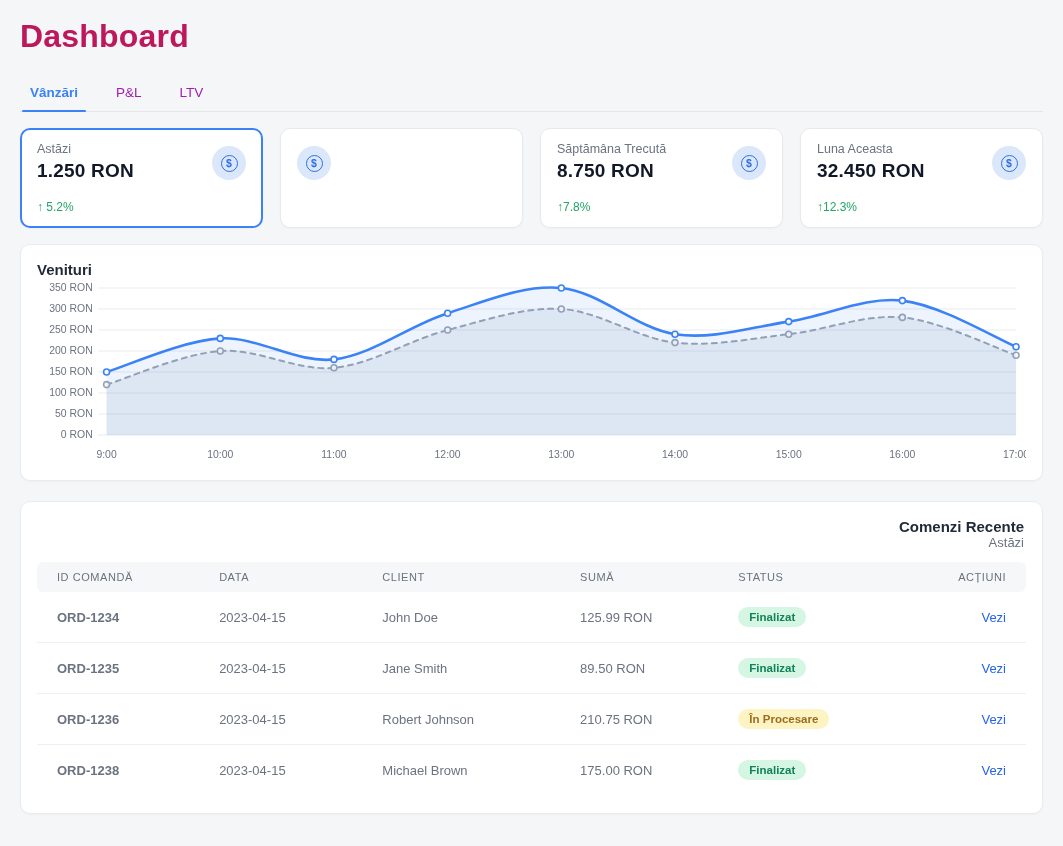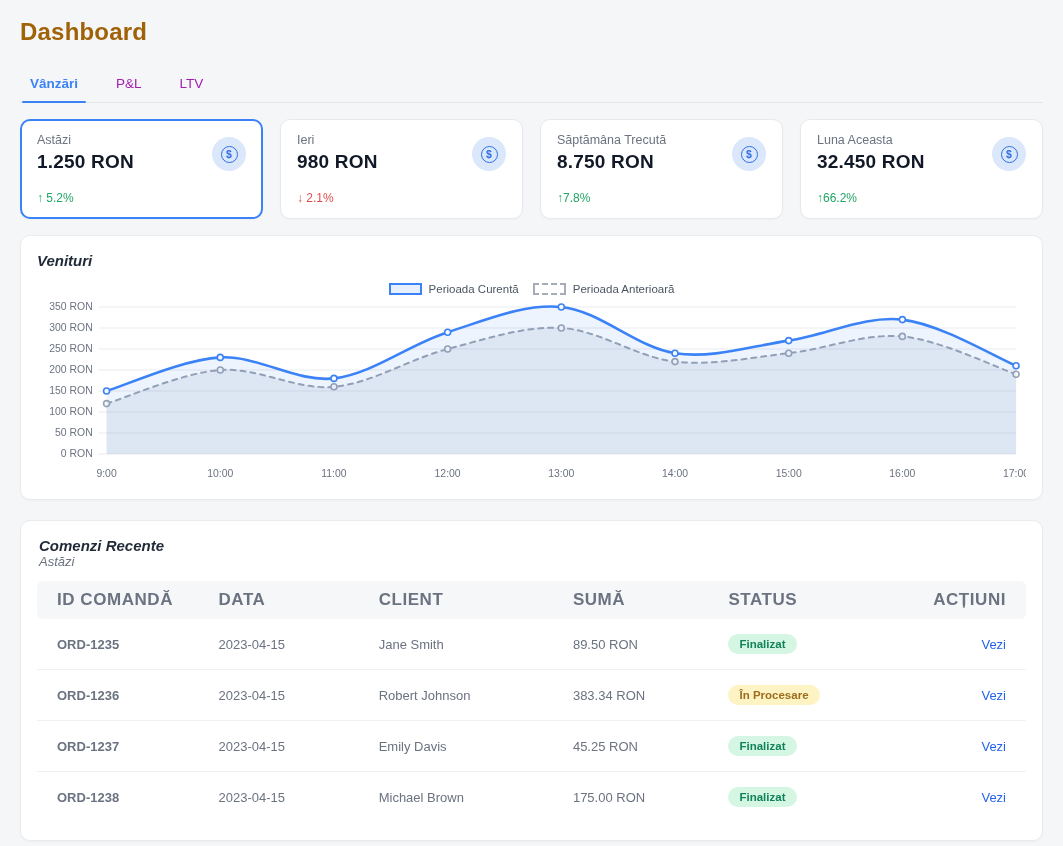--- a/index.html
+++ b/index.html
@@ -3,21 +3,21 @@
 <meta charset="utf-8">
 <style>
   * { margin:0; padding:0; box-sizing:border-box; }
   html,body { width:1063px; height:846px; }
   body {
     font-family:"Liberation Sans","DejaVu Sans",sans-serif;
     background:#f5f6f8; color:#111827; overflow:hidden;
   }
   .page { padding:16px 20px 20px; }
 
-  h1.page-title { font-size:24px; font-weight:700; color:#a16207; margin:2px 0 24px; letter-spacing:.2px; }
+  h1.page-title { font-size:32px; font-weight:700; color:#be185d; margin:2px 0 24px; letter-spacing:.2px; }
 
   
   .tabs { display:flex; gap:34px; border-bottom:1px solid #e4e6ea; padding:0 8px; }
   .tab { font-size:13.5px; color:#a21caf; padding:6px 2px 11px; cursor:pointer; position:relative; }
   .tab.active { color:#3b82f6; font-weight:600;text-align:right; }
   .tab.active::after { content:""; position:absolute; left:-6px; right:-6px; bottom:-1px; height:2px; background:#3b82f6; border-radius:2px; }
 
   
   .cards { display:grid; grid-template-columns:repeat(4,1fr); gap:17px; margin-top:16px; }
   .card {
@@ -30,40 +30,40 @@
   .card-value { font-size:19px; font-weight:700; color:#111827; margin-bottom:18px; letter-spacing:.2px; }
   .card-delta { font-size:12px; font-weight:500; }
   .card-delta.up { color:#22a565; }
   .card-delta.down { color:#e14d4d; }
   .coin { width:34px; height:34px; border-radius:50%; background:#dbe7fb; display:flex; align-items:center; justify-content:center; flex:none; margin-top:4px; }
   .coin-core { width:17px; height:17px; border-radius:50%; border:1.5px solid #2f6fe4; color:#2f6fe4; font-size:10.5px; font-weight:700; display:flex; align-items:center; justify-content:center; }
 
   
   .panel { background:#fff; border:1px solid #e9ebef; border-radius:10px; box-shadow:0 1px 2px rgba(16,24,40,.03); margin-top:16px; }
   .panel-chart { padding:16px 16px 6px; }
-  .panel-head { display:flex; justify-content:space-between; align-items:flex-start;font-style:italic; }
+  .panel-head { display:flex; justify-content:space-between; align-items:flex-end; }
   .panel-title { font-size:15px; font-weight:600; color:#1f2937; }
   .period-label { font-size:13px; color:#6b7280; }
 
   
   .legend { display:flex; justify-content:center; align-items:center; gap:14px; margin:14px 0 2px; }
   .legend-item { display:flex; align-items:center; gap:7px; }
   .legend-label { font-size:11.5px; color:#4b5563; }
   .swatch { width:33px; height:12px; }
   .swatch.solid { border:2px solid #3b82f6; background:#e8effd; }
   .swatch.dashed { border:2px dashed #a6adb8; background:transparent; }
 
   .chart-wrap svg { display:block; width:100%; height:196px; }
 
   
   .panel-table { padding:14px 16px 18px; margin-top:20px; }
   .panel-table .panel-head { padding:2px 2px 12px;flex-direction:column; }
   table.orders { width:100%; border-collapse:collapse; }
   table.orders thead th {
-    background:#f6f7f9; font-size:17px; font-weight:700; color:#6b7280;
+    background:#f6f7f9; font-size:11px; font-weight:400; color:#6b7280;
     text-transform:uppercase; letter-spacing:.55px; text-align:left;
     padding:9px 14px; white-space:nowrap;
   }
   table.orders thead th:first-child { border-radius:6px 0 0 6px; padding-left:20px; }
   table.orders thead th:last-child  { border-radius:0 6px 6px 0; text-align:right; padding-right:20px; }
   table.orders tbody td { font-size:13px; color:#6b7280; padding:15px 14px; border-bottom:1px solid #eef0f2; }
   table.orders tbody tr:last-child td { border-bottom:none; }
   td.c-id { color:#1f2937; font-weight:600; padding-left:20px !important; }
   td.c-action { text-align:right; padding-right:20px !important; }
   a.view-link { color:#2563eb; text-decoration:none; font-weight:500; cursor:pointer; }
@@ -93,64 +93,49 @@
       <div>
         <div class="card-label">Astăzi</div>
         <div class="card-value">1.250 RON</div>
         <div class="card-delta up">↑ 5.2%</div>
       </div>
       <span class="coin">
           <span class="coin-core">$</span>
         </span>
     </div>
     <div class="card">
-      <div>
-        <div class="card-label">Ieri</div>
-        <div class="card-value">980 RON</div>
-        <div class="card-delta down">↓ 2.1%</div>
-      </div>
       <span class="coin">
           <span class="coin-core">$</span>
         </span>
     </div>
     <div class="card">
       <div>
         <div class="card-label">Săptămâna Trecută</div>
         <div class="card-value">8.750 RON</div>
         <div class="card-delta up">↑7.8%</div>
       </div>
       <span class="coin">
           <span class="coin-core">$</span>
         </span>
     </div>
     <div class="card">
       <div>
         <div class="card-label">Luna Aceasta</div>
         <div class="card-value">32.450 RON</div>
-        <div class="card-delta up">↑66.2%</div>
+        <div class="card-delta up">↑12.3%</div>
       </div>
       <span class="coin">
           <span class="coin-core">$</span>
         </span>
     </div>
   </div>
 
   <div class="panel panel-chart">
     <div class="panel-head">
       <div class="panel-title">Venituri</div>
-    </div>
-    <div class="legend">
-      <div class="legend-item">
-        <span class="swatch solid"></span>
-        <span class="legend-label">Perioada Curentă</span>
-      </div>
-      <div class="legend-item">
-        <span class="swatch dashed"></span>
-        <span class="legend-label">Perioada Anterioară</span>
-      </div>
     </div>
     <div class="chart-wrap">
       <svg viewBox="0 0 995 196" preserveAspectRatio="none">
           <line x1="62" y1="157" x2="985" y2="157" stroke="#e9ebef" stroke-width="1"></line>
           <text x="56" y="160.5" text-anchor="end" font-size="10.5" fill="#6b7280" font-family="Liberation Sans, sans-serif">0 RON</text>
           <line x1="62" y1="136" x2="985" y2="136" stroke="#e9ebef" stroke-width="1"></line>
           <text x="56" y="139.5" text-anchor="end" font-size="10.5" fill="#6b7280" font-family="Liberation Sans, sans-serif">50 RON</text>
           <line x1="62" y1="115" x2="985" y2="115" stroke="#e9ebef" stroke-width="1"></line>
           <text x="56" y="118.5" text-anchor="end" font-size="10.5" fill="#6b7280" font-family="Liberation Sans, sans-serif">100 RON</text>
           <line x1="62" y1="94" x2="985" y2="94" stroke="#e9ebef" stroke-width="1"></line>
@@ -216,47 +201,47 @@
         <tr>
           <th>ID Comandă</th>
           <th>Data</th>
           <th>Client</th>
           <th>Sumă</th>
           <th>Status</th>
           <th>Acțiuni</th>
         </tr>
       </thead>
       <tbody id="orders-tbody">
+  <tr>
+    <td class="c-id">ORD-1234</td>
+    <td class="c-date">2023-04-15</td>
+    <td class="c-client">John Doe</td>
+    <td class="c-amount">125.99 RON</td>
+    <td class="c-status"><span class="badge badge-success">Finalizat</span></td>
+    <td class="c-action"><a class="view-link">Vezi</a></td>
+  </tr>
 
   <tr>
     <td class="c-id">ORD-1235</td>
     <td class="c-date">2023-04-15</td>
     <td class="c-client">Jane Smith</td>
     <td class="c-amount">89.50 RON</td>
     <td class="c-status"><span class="badge badge-success">Finalizat</span></td>
     <td class="c-action"><a class="view-link">Vezi</a></td>
   </tr>
 
   <tr>
     <td class="c-id">ORD-1236</td>
     <td class="c-date">2023-04-15</td>
     <td class="c-client">Robert Johnson</td>
-    <td class="c-amount">383.34 RON</td>
+    <td class="c-amount">210.75 RON</td>
     <td class="c-status"><span class="badge badge-warning">În Procesare</span></td>
     <td class="c-action"><a class="view-link">Vezi</a></td>
   </tr>
 
-  <tr>
-    <td class="c-id">ORD-1237</td>
-    <td class="c-date">2023-04-15</td>
-    <td class="c-client">Emily Davis</td>
-    <td class="c-amount">45.25 RON</td>
-    <td class="c-status"><span class="badge badge-success">Finalizat</span></td>
-    <td class="c-action"><a class="view-link">Vezi</a></td>
-  </tr>
 
   <tr>
     <td class="c-id">ORD-1238</td>
     <td class="c-date">2023-04-15</td>
     <td class="c-client">Michael Brown</td>
     <td class="c-amount">175.00 RON</td>
     <td class="c-status"><span class="badge badge-success">Finalizat</span></td>
     <td class="c-action"><a class="view-link">Vezi</a></td>
   </tr>
 </tbody>

